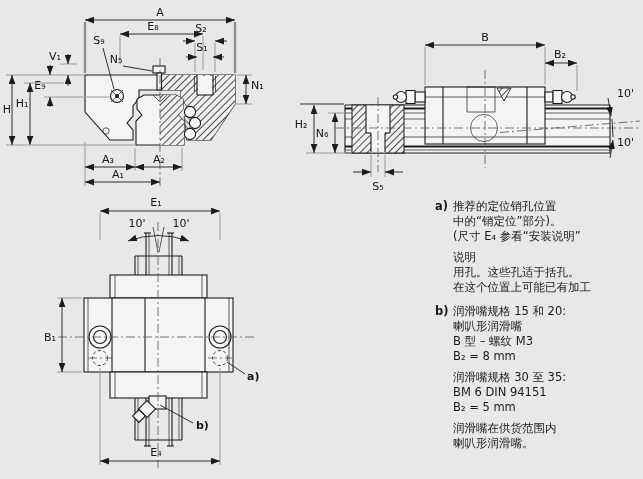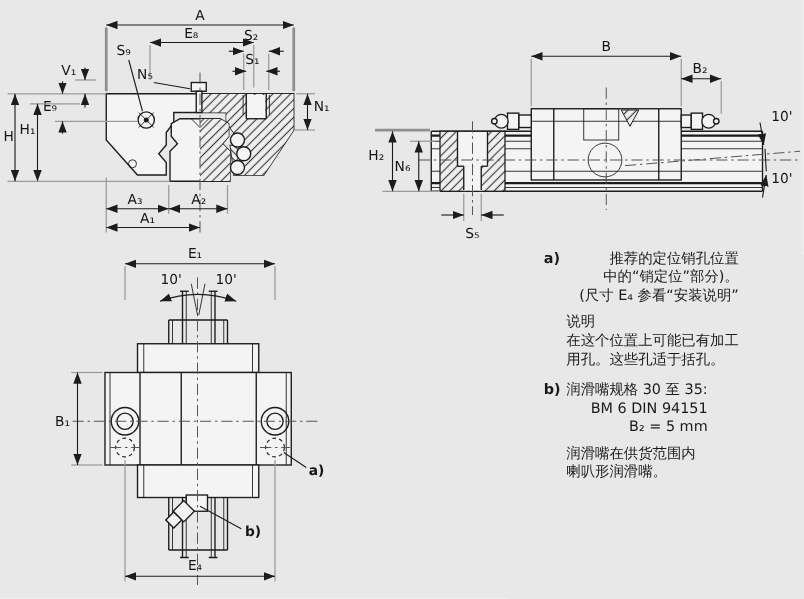--- a/index.html
+++ b/index.html
@@ -14,21 +14,21 @@
   .fin{stroke:#1c1c1c;stroke-width:0.7;fill:none;}
   .d{stroke:#1c1c1c;stroke-width:0.9;fill:none;}
   .x{stroke:#9a9a9a;stroke-width:1;fill:none;}
   .xt{stroke:#8f8f8f;stroke-width:2.2;fill:none;}
   .cl{stroke:#555;stroke-width:0.8;fill:none;stroke-dasharray:9 3 2 3;}
   .dsh{stroke:#1c1c1c;stroke-width:0.9;fill:none;stroke-dasharray:3 2.5;}
   .notes{position:absolute;left:435px;top:199px;width:208px;font-size:11.5px;
          line-height:15px;color:#1a1a1a;}
   .note{display:flex;gap:4px;}
   .mk{font-weight:bold;width:14px;flex:none;}
-  .grp{margin-bottom:6px;text-align:right;}
+  .grp{margin-bottom:6px;}
   .note-b{margin-top:9px;}
 </style>
 </head>
 <body>
 
 <div class="stage">
 
 <svg width="643" height="479" viewBox="0 0 643 479">
   <defs>
     <marker id="ar" viewBox="0 0 8 6" refX="8" refY="3" markerWidth="9" markerHeight="7" markerUnits="userSpaceOnUse" orient="auto">
@@ -338,29 +338,35 @@
   <div class="note">
     <span class="mk">a)</span>
     <div class="body">
       <div class="grp">
         <div>推荐的定位销孔位置</div>
         <div>中的“销定位”部分)。</div>
         <div>(尺寸 E₄ 参看“安装说明”</div>
       </div>
       <div>
         <div>说明</div>
+        <div>用孔。这些孔适于括孔。</div>
         <div>在这个位置上可能已有加工</div>
-        <div>用孔。这些孔适于括孔。</div>
       </div>
     </div>
   </div>
   <div class="note note-b">
     <span class="mk">b)</span>
     <div class="body">
       <div class="grp">
+        <div>润滑嘴规格 15 和 20:</div>
+        <div>喇叭形润滑嘴</div>
+        <div>B 型 – 螺纹 M3</div>
+        <div>B₂ = 8 mm</div>
+      </div>
+      <div class="grp">
         <div>润滑嘴规格 30 至 35:</div>
         <div>BM 6 DIN 94151</div>
         <div>B₂ = 5 mm</div>
       </div>
       <div>
         <div>润滑嘴在供货范围内</div>
         <div>喇叭形润滑嘴。</div>
       </div>
     </div>
   </div>

